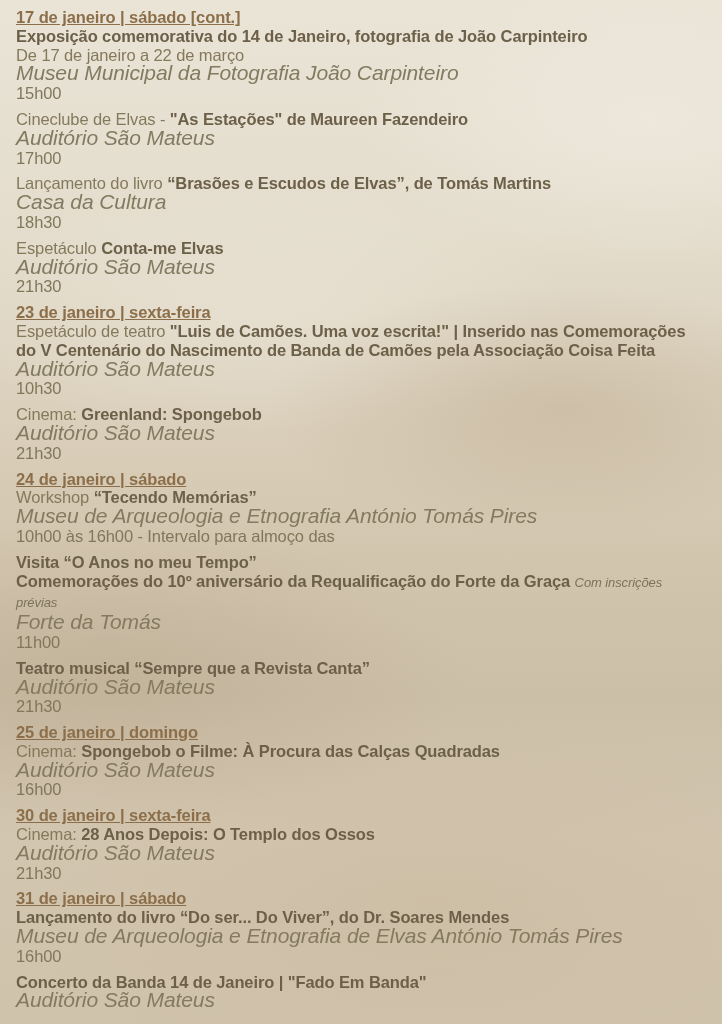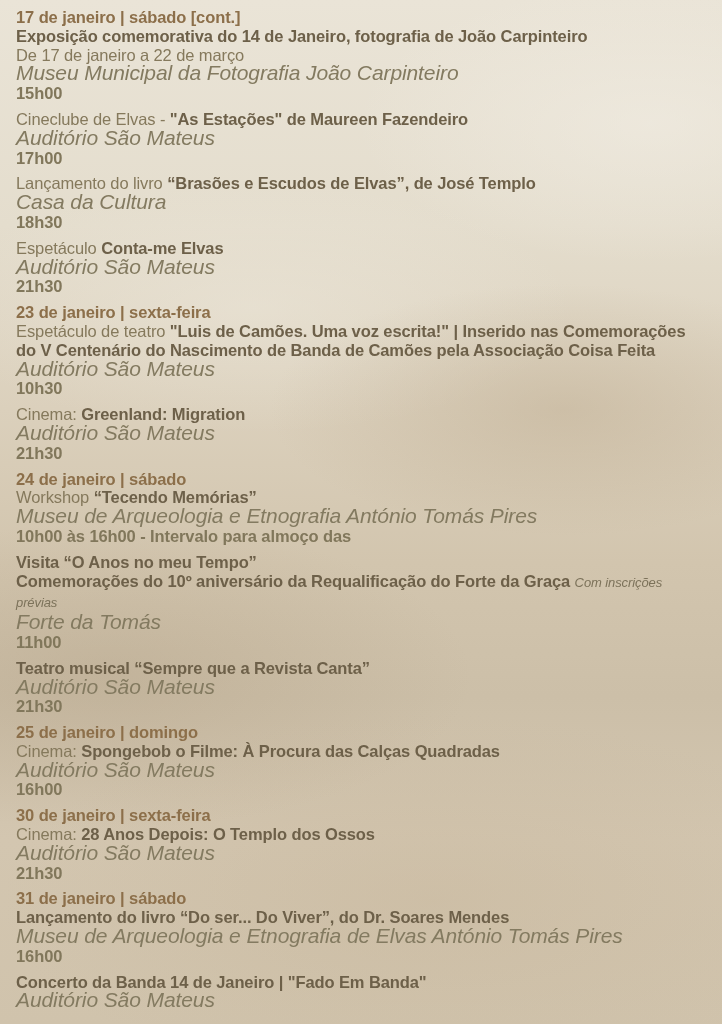--- a/index.html
+++ b/index.html
@@ -15,63 +15,63 @@
       radial-gradient(ellipse 520px 220px at 15% 66%, rgba(166,146,118,0.28), rgba(166,146,118,0) 70%),
       radial-gradient(ellipse 600px 260px at 60% 88%, rgba(196,178,150,0.35), rgba(196,178,150,0) 72%),
       radial-gradient(ellipse 420px 200px at 90% 12%, rgba(242,238,229,0.55), rgba(242,238,229,0) 70%),
       radial-gradient(ellipse 460px 180px at 35% 30%, rgba(238,233,221,0.45), rgba(238,233,221,0) 70%),
       linear-gradient(180deg,#eae4d7 0%,#e4ddcd 22%,#dbd0bc 40%,#d2c5ae 55%,#ccbfa8 68%,#d3c6b0 82%,#d0c3ac 100%);
   }
   .content{position:absolute;left:16px;top:8px;width:690px;}
   .block{margin:0 0 7px 0;}
   .block.gap{margin-top:6px;}
   .line{font-size:16.5px;line-height:18.8px;letter-spacing:-0.1px;}
-  .seg-h{color:#8c6f4a;font-weight:bold;}
+  .seg-h{color:#8c6f4a;font-weight:bold;text-decoration:underline;}
   .seg-b{color:#6d6049;font-weight:bold;}
   .seg-r{color:#85795c;font-weight:normal;}
   .seg-i{color:#837a60;font-style:italic;font-size:21px;}
-  .seg-t{color:#81775b;font-weight:bold;}
+  .seg-t{color:#81775b;font-weight:normal;}
   .seg-si{color:#7c725a;font-style:italic;font-size:13px;}
 </style>
 </head>
 <body>
 
 <div class="page">
   <div class="content">
       <div class="block">
         <div class="line"><span class="seg-h">17 de janeiro | sábado [cont.]</span></div>
         <div class="line"><span class="seg-b">Exposição comemorativa do 14 de Janeiro, fotografia de João Carpinteiro</span></div>
         <div class="line"><span class="seg-r">De 17 de janeiro a 22 de março</span></div>
         <div class="line"><span class="seg-i">Museu Municipal da Fotografia João Carpinteiro</span></div>
         <div class="line"><span class="seg-t">15h00</span></div>
       </div>
       <div class="block">
         <div class="line"><span class="seg-r">Cineclube de Elvas - </span><span class="seg-b">"As Estações" de Maureen Fazendeiro</span></div>
         <div class="line"><span class="seg-i">Auditório São Mateus</span></div>
         <div class="line"><span class="seg-t">17h00</span></div>
       </div>
       <div class="block">
-        <div class="line"><span class="seg-r">Lançamento do livro </span><span class="seg-b">“Brasões e Escudos de Elvas”, de José Templo</span></div>
+        <div class="line"><span class="seg-r">Lançamento do livro </span><span class="seg-b">“Brasões e Escudos de Elvas”, de Tomás Martins</span></div>
         <div class="line"><span class="seg-i">Casa da Cultura</span></div>
         <div class="line"><span class="seg-t">18h30</span></div>
       </div>
       <div class="block">
         <div class="line"><span class="seg-r">Espetáculo </span><span class="seg-b">Conta-me Elvas</span></div>
         <div class="line"><span class="seg-i">Auditório São Mateus</span></div>
         <div class="line"><span class="seg-t">21h30</span></div>
       </div>
       <div class="block">
         <div class="line"><span class="seg-h">23 de janeiro | sexta-feira</span></div>
         <div class="line"><span class="seg-r">Espetáculo de teatro </span><span class="seg-b">"Luis de Camões. Uma voz escrita!" | Inserido nas Comemorações</span></div>
         <div class="line"><span class="seg-b">do V Centenário do Nascimento de Banda de Camões pela Associação Coisa Feita</span></div>
         <div class="line"><span class="seg-i">Auditório São Mateus</span></div>
         <div class="line"><span class="seg-t">10h30</span></div>
       </div>
       <div class="block gap">
-        <div class="line"><span class="seg-r">Cinema: </span><span class="seg-b">Greenland: Migration</span></div>
+        <div class="line"><span class="seg-r">Cinema: </span><span class="seg-b">Greenland: Spongebob</span></div>
         <div class="line"><span class="seg-i">Auditório São Mateus</span></div>
         <div class="line"><span class="seg-t">21h30</span></div>
       </div>
       <div class="block gap">
         <div class="line"><span class="seg-h">24 de janeiro | sábado</span></div>
         <div class="line"><span class="seg-r">Workshop </span><span class="seg-b">“Tecendo Memórias”</span></div>
         <div class="line"><span class="seg-i">Museu de Arqueologia e Etnografia António Tomás Pires</span></div>
         <div class="line"><span class="seg-t">10h00 às 16h00 - Intervalo para almoço das</span></div>
       </div>
       <div class="block">

